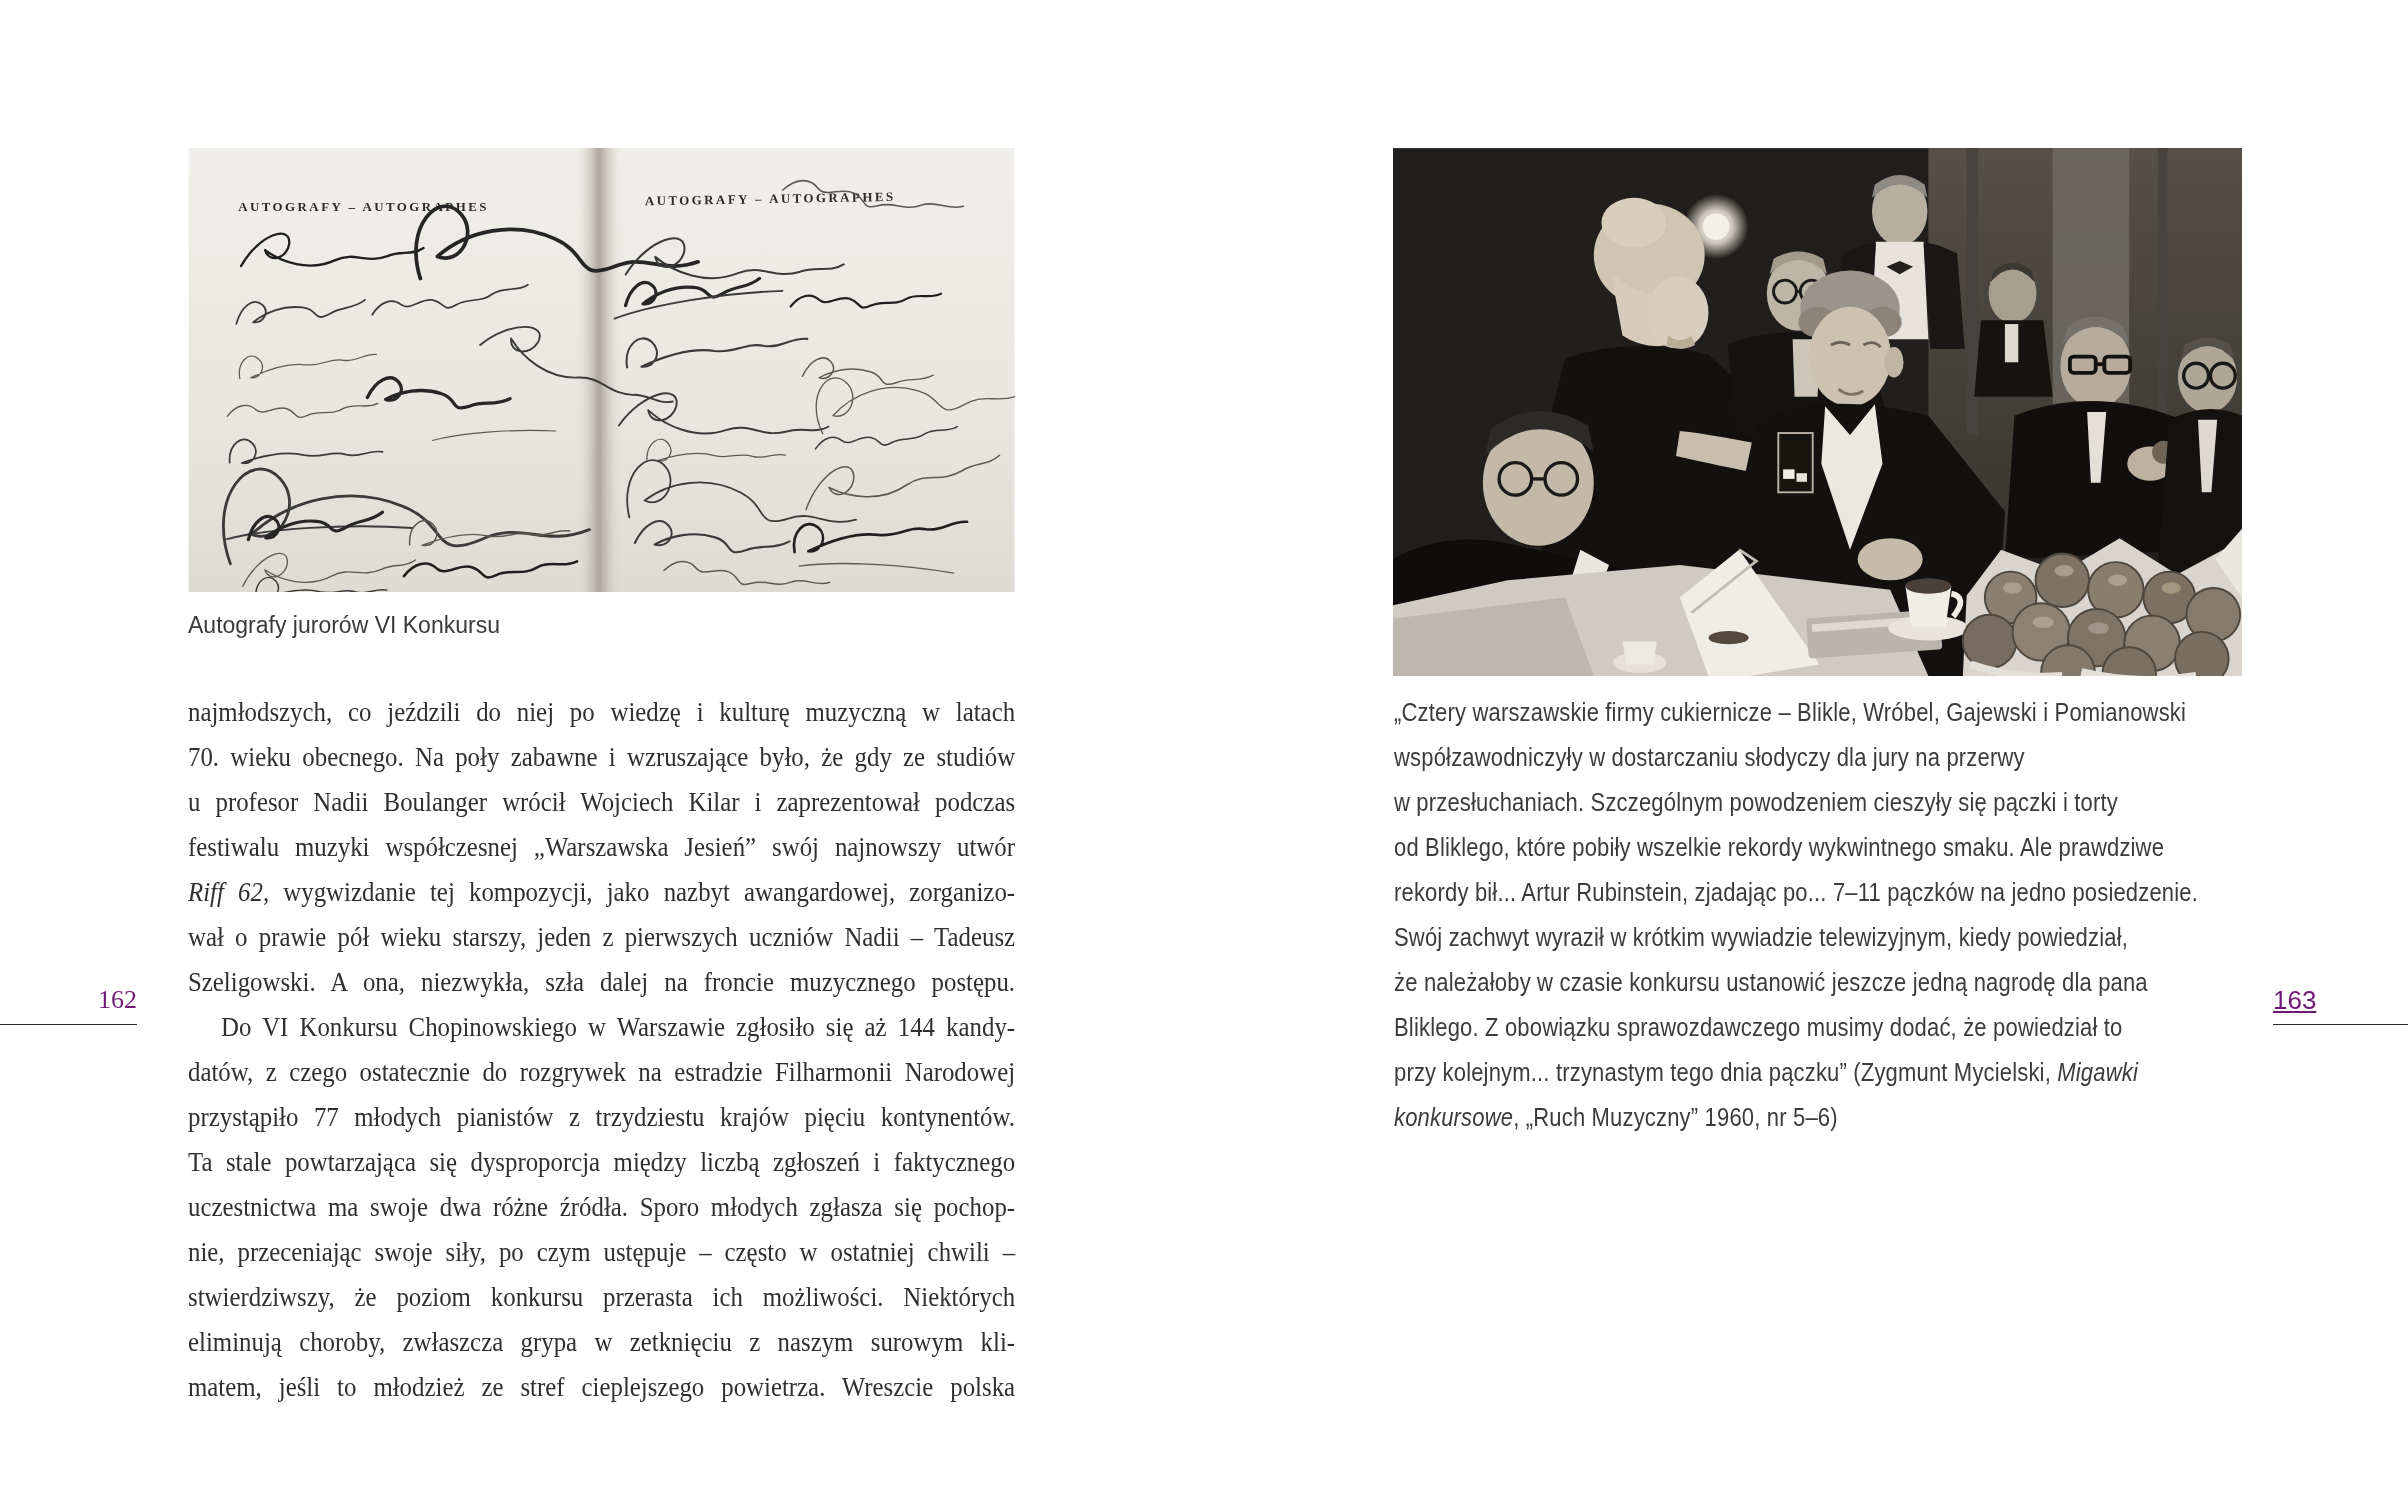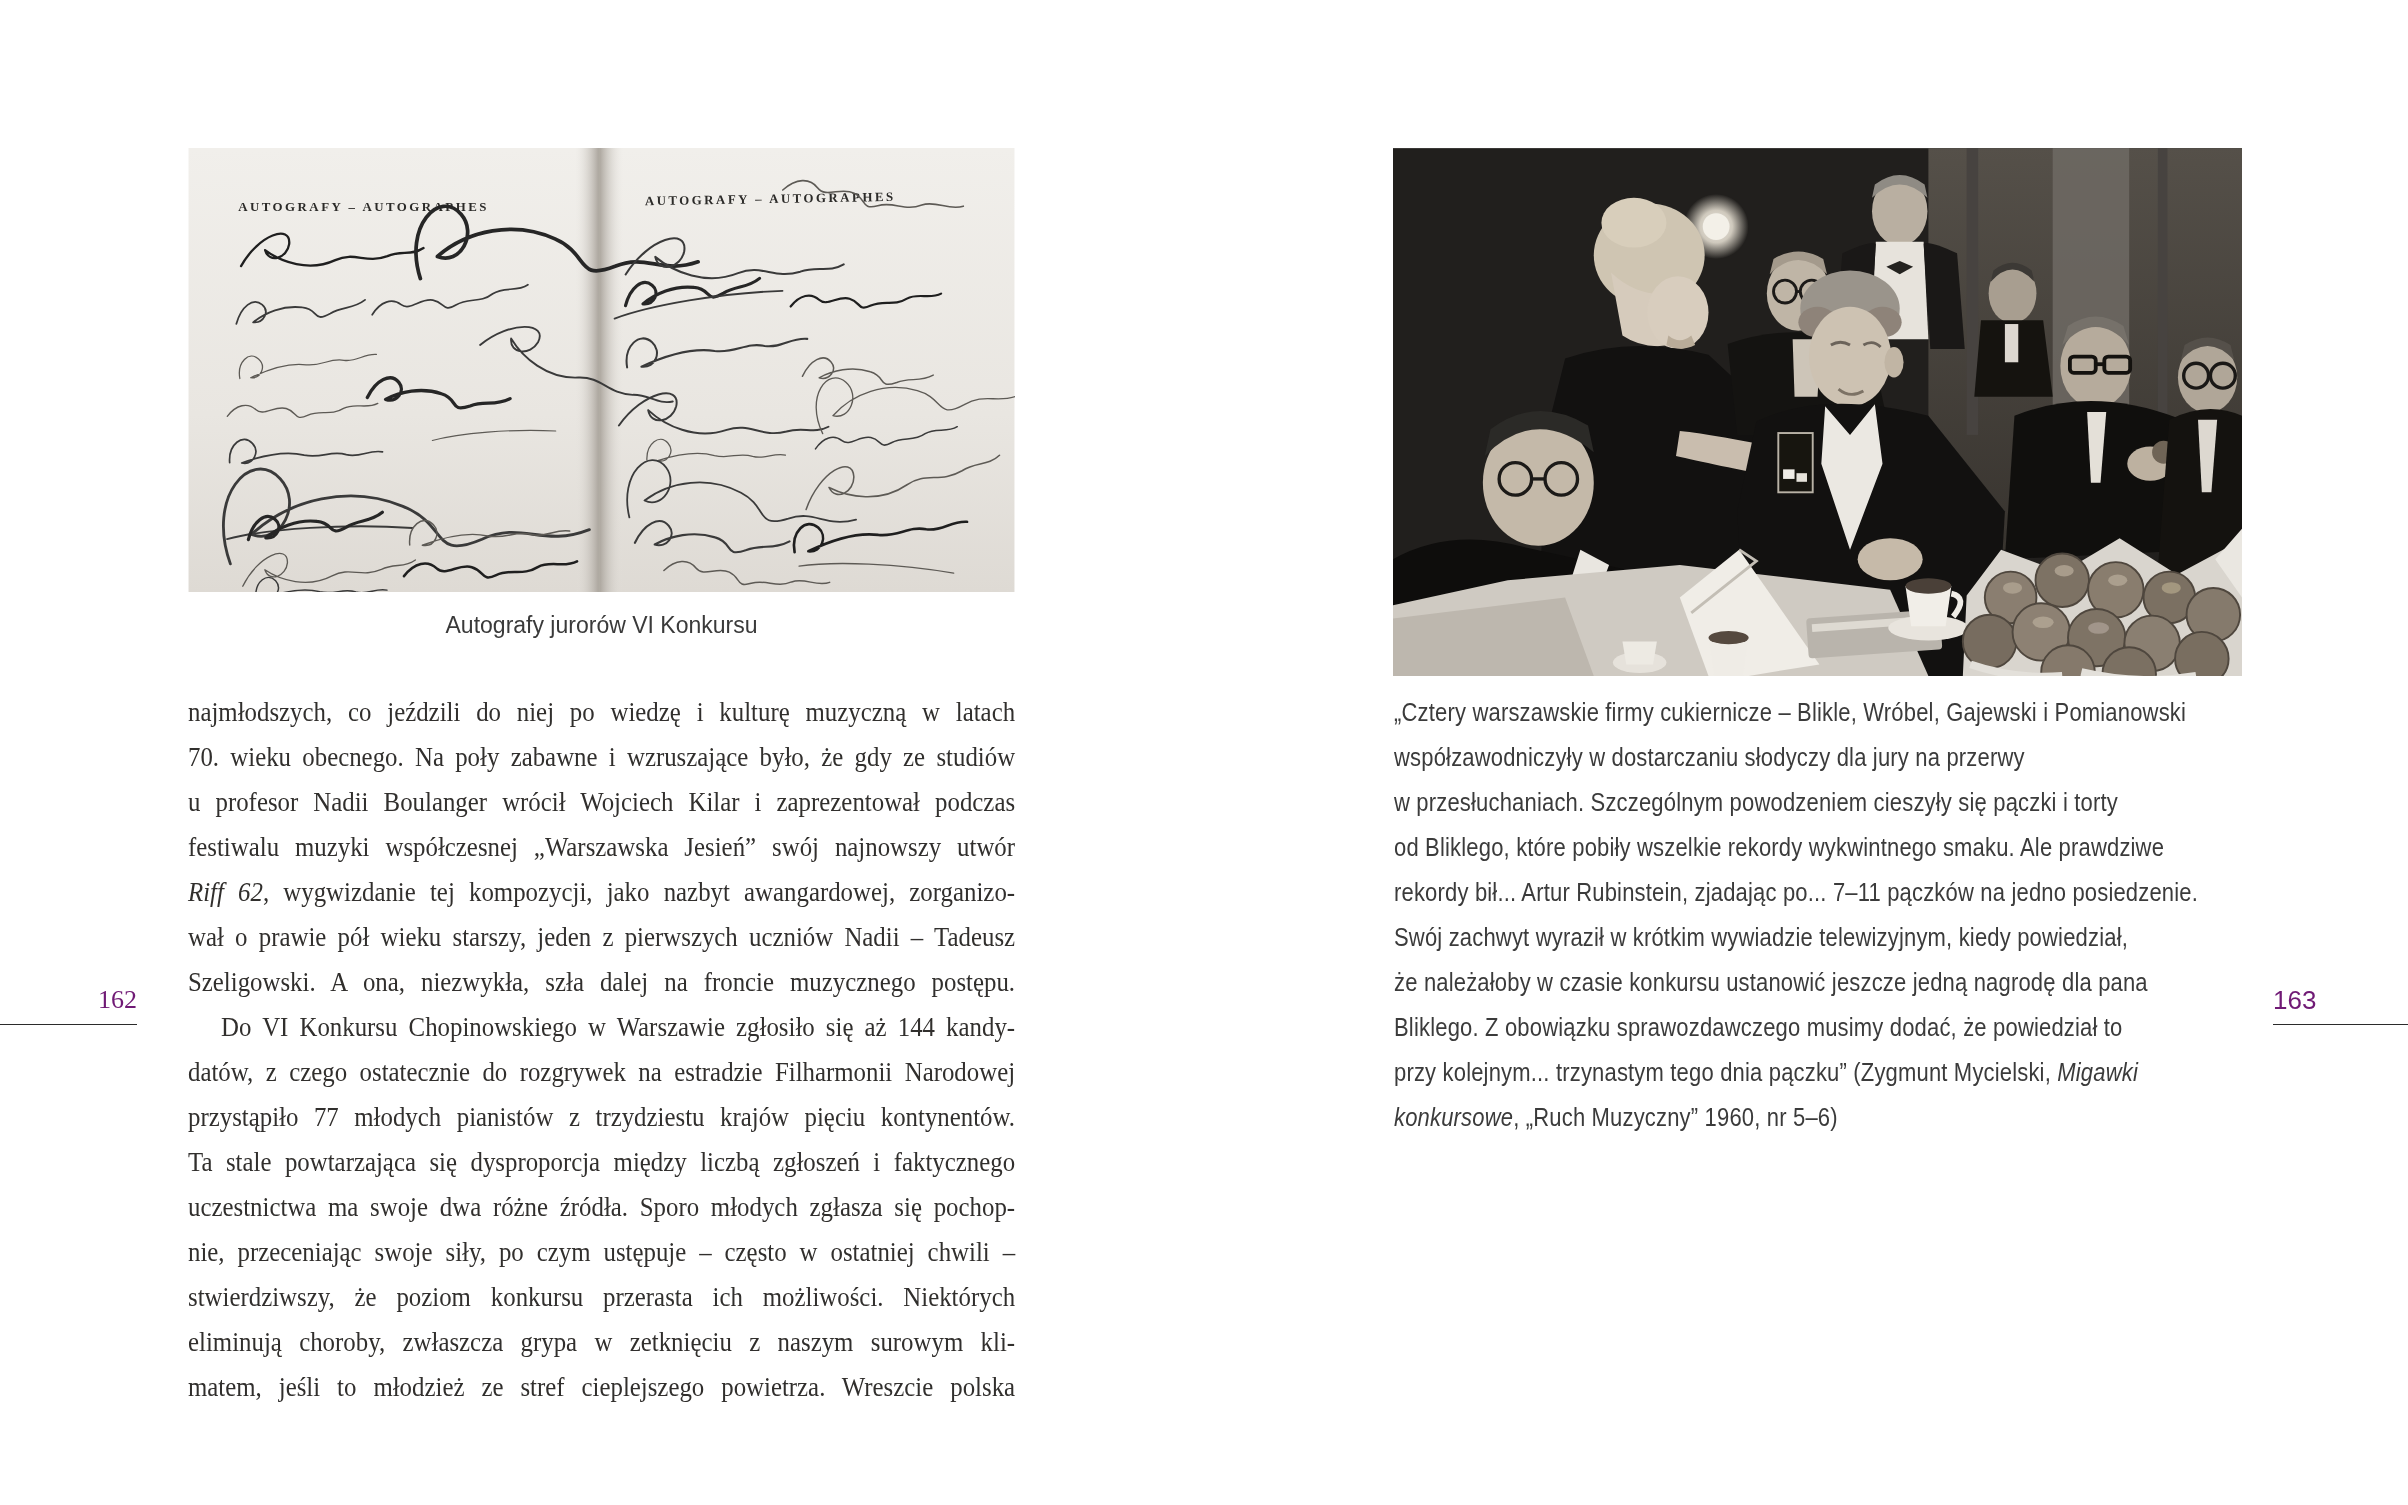--- a/index.html
+++ b/index.html
@@ -12,35 +12,35 @@
   svg{display:block;}
   .sig{fill:none;stroke-linecap:round;stroke-linejoin:round;}
   .s1{stroke:#1f1f1f;stroke-width:2.3;}
   .s2{stroke:#3a3a3a;stroke-width:1.7;}
   .s3{stroke:#5d5a55;stroke-width:1.4;}
   .s4{stroke:#262626;stroke-width:2.9;}
   .autog-header{font-family:"Liberation Serif", serif;font-size:13.5px;letter-spacing:2.6px;
                 font-weight:bold;fill:#2c2b29;}
   
   #figure-caption{position:absolute;left:188px;top:612px;width:827px;
-     font-family:"Liberation Sans", sans-serif;font-size:23px;color:#3a3a3a;text-align:center;}
+     font-family:"Liberation Sans", sans-serif;font-size:23px;color:#3a3a3a;}
   
   .textcol{position:absolute;}
   #left-body{left:188px;top:690px;width:899px;transform:scaleX(0.92);transform-origin:0 0;
      font-family:"Liberation Serif", serif;font-size:27px;line-height:45px;color:#312f2d;}
   #left-body .line{white-space:nowrap;text-align:justify;text-align-last:justify;}
   #right-body{left:1394px;top:690px;width:965px;transform:scaleX(0.88);transform-origin:0 0;
      font-family:"Liberation Sans", sans-serif;font-size:25px;line-height:45px;color:#3b3b3b;letter-spacing:0.2px;}
   #right-body .line{white-space:nowrap;text-align:left;}
   .it{font-style:italic;}
   .indent{text-indent:36px;}
   
   .folio-num{position:absolute;top:985px;font-size:26px;color:#701a75;}
   #folio-left-num{left:0;width:137px;text-align:right;font-family:"Liberation Serif", serif;}
-  #folio-right-num{left:2273px;width:136px;text-align:left;font-family:"Liberation Sans", sans-serif;}
+  #folio-right-num{left:2273px;width:136px;text-align:left;font-family:"Liberation Sans", sans-serif;text-decoration:underline;}
   .folio-rule{position:absolute;top:1024px;height:0;border-top:1.9px solid #2b2b2b;}
   #folio-left-rule{left:0;width:137px;}
   #folio-right-rule{left:2273px;width:136px;}
 </style>
 </head>
 <body>
 
 <div class="spread">
 
   <div>

